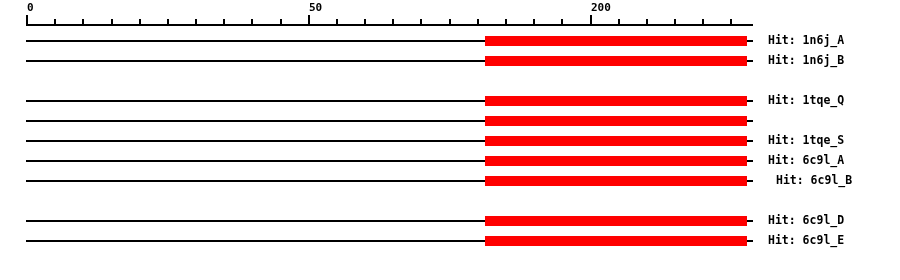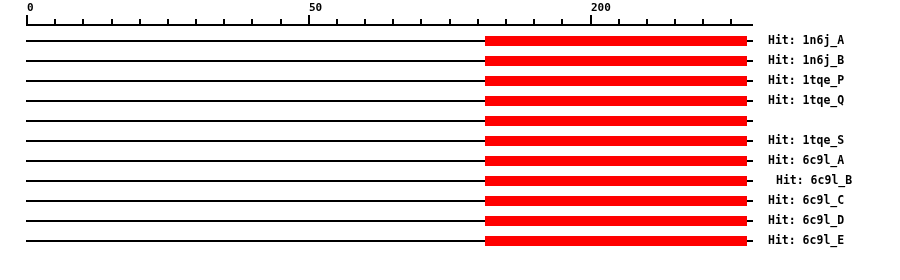--- a/index.html
+++ b/index.html
@@ -141,26 +141,20 @@
         <div class="hsp-bar" style="left: 485px; width: 262px; background: rgb(255, 0, 0);"></div>
         <div class="end-cap" style="left: 747px; width: 6px;"></div>
         <div class="hit-label" style="left: 768px;">Hit: 1n6j_A</div>
       </div>
       <div class="hit-row" style="top: 51px;">
         <div class="row-baseline" style="left: 26px; width: 459px;"></div>
         <div class="hsp-bar" style="left: 485px; width: 262px; background: rgb(255, 0, 0);"></div>
         <div class="end-cap" style="left: 747px; width: 6px;"></div>
         <div class="hit-label" style="left: 768px;">Hit: 1n6j_B</div>
       </div>
-      <div class="hit-row" style="top: 71px;">
-        <div class="row-baseline" style="left: 26px; width: 459px;"></div>
-        <div class="hsp-bar" style="left: 485px; width: 262px; background: rgb(255, 0, 0);"></div>
-        <div class="end-cap" style="left: 747px; width: 6px;"></div>
-        <div class="hit-label" style="left: 768px;">Hit: 1tqe_P</div>
-      </div>
       <div class="hit-row" style="top: 91px;">
         <div class="row-baseline" style="left: 26px; width: 459px;"></div>
         <div class="hsp-bar" style="left: 485px; width: 262px; background: rgb(255, 0, 0);"></div>
         <div class="end-cap" style="left: 747px; width: 6px;"></div>
         <div class="hit-label" style="left: 768px;">Hit: 1tqe_Q</div>
       </div>
       <div class="hit-row" style="top: 111px;">
         <div class="row-baseline" style="left: 26px; width: 459px;"></div>
         <div class="hsp-bar" style="left: 485px; width: 262px; background: rgb(255, 0, 0);"></div>
         <div class="end-cap" style="left: 747px; width: 6px;"></div>
@@ -176,26 +170,20 @@
         <div class="hsp-bar" style="left: 485px; width: 262px; background: rgb(255, 0, 0);"></div>
         <div class="end-cap" style="left: 747px; width: 6px;"></div>
         <div class="hit-label" style="left: 768px;">Hit: 6c9l_A</div>
       </div>
       <div class="hit-row" style="top: 171px;">
         <div class="row-baseline" style="left: 26px; width: 459px;"></div>
         <div class="hsp-bar" style="left: 485px; width: 262px; background: rgb(255, 0, 0);"></div>
         <div class="end-cap" style="left: 747px; width: 6px;"></div>
         <div class="hit-label" style="left: 768px; padding-left: 8px;">Hit: 6c9l_B</div>
       </div>
-      <div class="hit-row" style="top: 191px;">
-        <div class="row-baseline" style="left: 26px; width: 459px;"></div>
-        <div class="hsp-bar" style="left: 485px; width: 262px; background: rgb(255, 0, 0);"></div>
-        <div class="end-cap" style="left: 747px; width: 6px;"></div>
-        <div class="hit-label" style="left: 768px;">Hit: 6c9l_C</div>
-      </div>
       <div class="hit-row" style="top: 211px;">
         <div class="row-baseline" style="left: 26px; width: 459px;"></div>
         <div class="hsp-bar" style="left: 485px; width: 262px; background: rgb(255, 0, 0);"></div>
         <div class="end-cap" style="left: 747px; width: 6px;"></div>
         <div class="hit-label" style="left: 768px;">Hit: 6c9l_D</div>
       </div>
       <div class="hit-row" style="top: 231px;">
         <div class="row-baseline" style="left: 26px; width: 459px;"></div>
         <div class="hsp-bar" style="left: 485px; width: 262px; background: rgb(255, 0, 0);"></div>
         <div class="end-cap" style="left: 747px; width: 6px;"></div>

